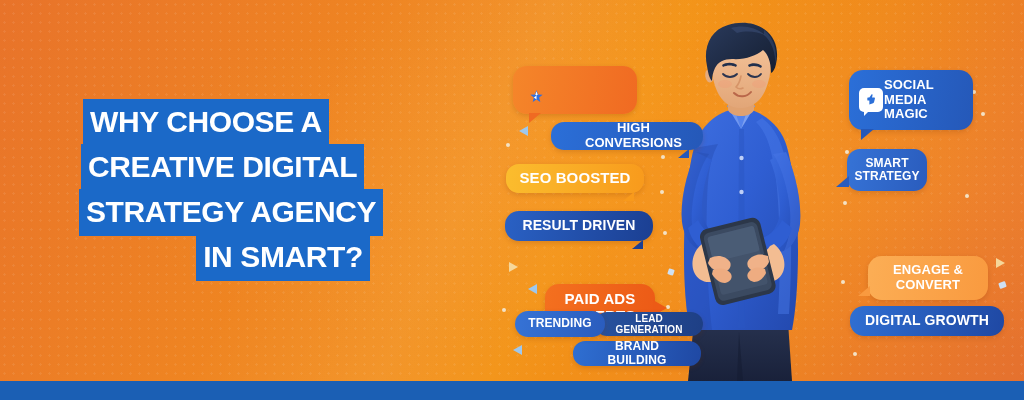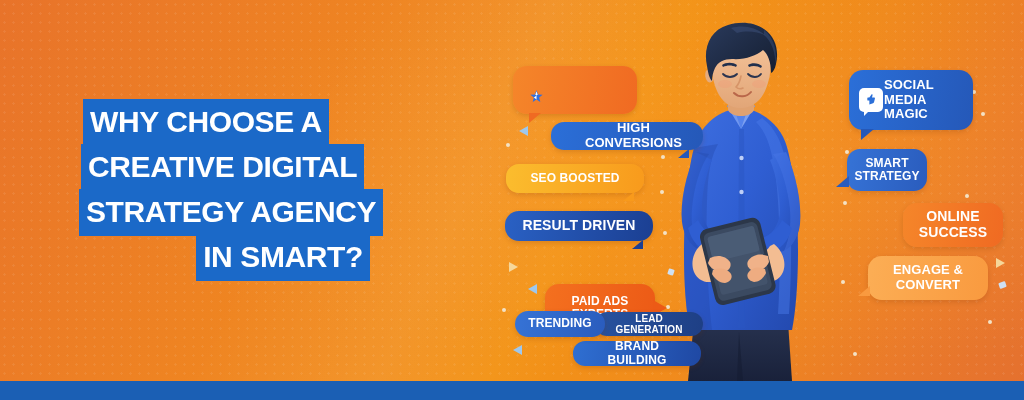--- a/index.html
+++ b/index.html
@@ -127,21 +127,21 @@
   .p-blue    { background:linear-gradient(100deg,#2b6fd8,#2558b8); }
   .p-blue2   { background:linear-gradient(100deg,#2f6fd2,#1f48a3); }
   .p-bluedk  { background:linear-gradient(100deg,#2a61c4,#1b3f92); }
   .p-bluemid { background:linear-gradient(100deg,#3673d6,#2a5cbd); }
   .p-navy    { background:linear-gradient(100deg,#28539f,#1e3f85); }
 
   .fs9  { font-size:10px;  letter-spacing:.1px; }
   .fs12 { font-size:12px; letter-spacing:.1px; }
   .fs13 { font-size:13px; letter-spacing:.1px; }
   .fs14 { font-size:14px; letter-spacing:.1px; }
-  .fs15 { font-size:12px; letter-spacing:.1px; }
+  .fs15 { font-size:15px; letter-spacing:.1px; }
 
   .with-icon { gap:1px; justify-content:flex-start; }
   .icon-box {
     flex:0 0 auto;
     width:24px; height:24px;
     background:#fff;
     border-radius:5px;
     position:relative;
     display:flex; align-items:center; justify-content:center;
   }
@@ -372,27 +372,26 @@
 MAGIC</span>
     <span class="tail" style="left:12px; bottom:-10px; border-width:11px 13px 0 0; border-color:#2558b8 transparent transparent transparent;"></span>
   </div>
 
   <div class="pill p-bluemid fs12" style="left:847px; top:149px; width:80px; height:42px; border-radius:13px;">
     <span>SMART
 STRATEGY</span>
     <span class="tail" style="left:-11px; bottom:4px; border-width:0 0 11px 13px; border-color:transparent transparent #2a5cbd transparent;"></span>
   </div>
 
-  <div class="pill p-orange fs14" style="left:903px; top:203px; width:100px; height:44px; border-radius:14px;">
-    <span>ONLINE
-SUCCESS</span>
-  </div>
 
   <div class="pill p-amberlt fs13" style="left:868px; top:256px; width:120px; height:44px; border-radius:14px;">
     <span>ENGAGE &amp;
 CONVERT</span>
     <span class="tail" style="left:-10px; bottom:4px; border-width:0 0 10px 12px; border-color:transparent transparent #f99a3f transparent;"></span>
   </div>
 
+  <div class="pill p-blue2 fs14" style="left:850px; top:306px; width:154px; height:30px; border-radius:14px;">
+    <span>DIGITAL GROWTH</span>
+  </div>
 
   <div class="bottom-bar"></div>
 
 </div>
 
 </body></html>

